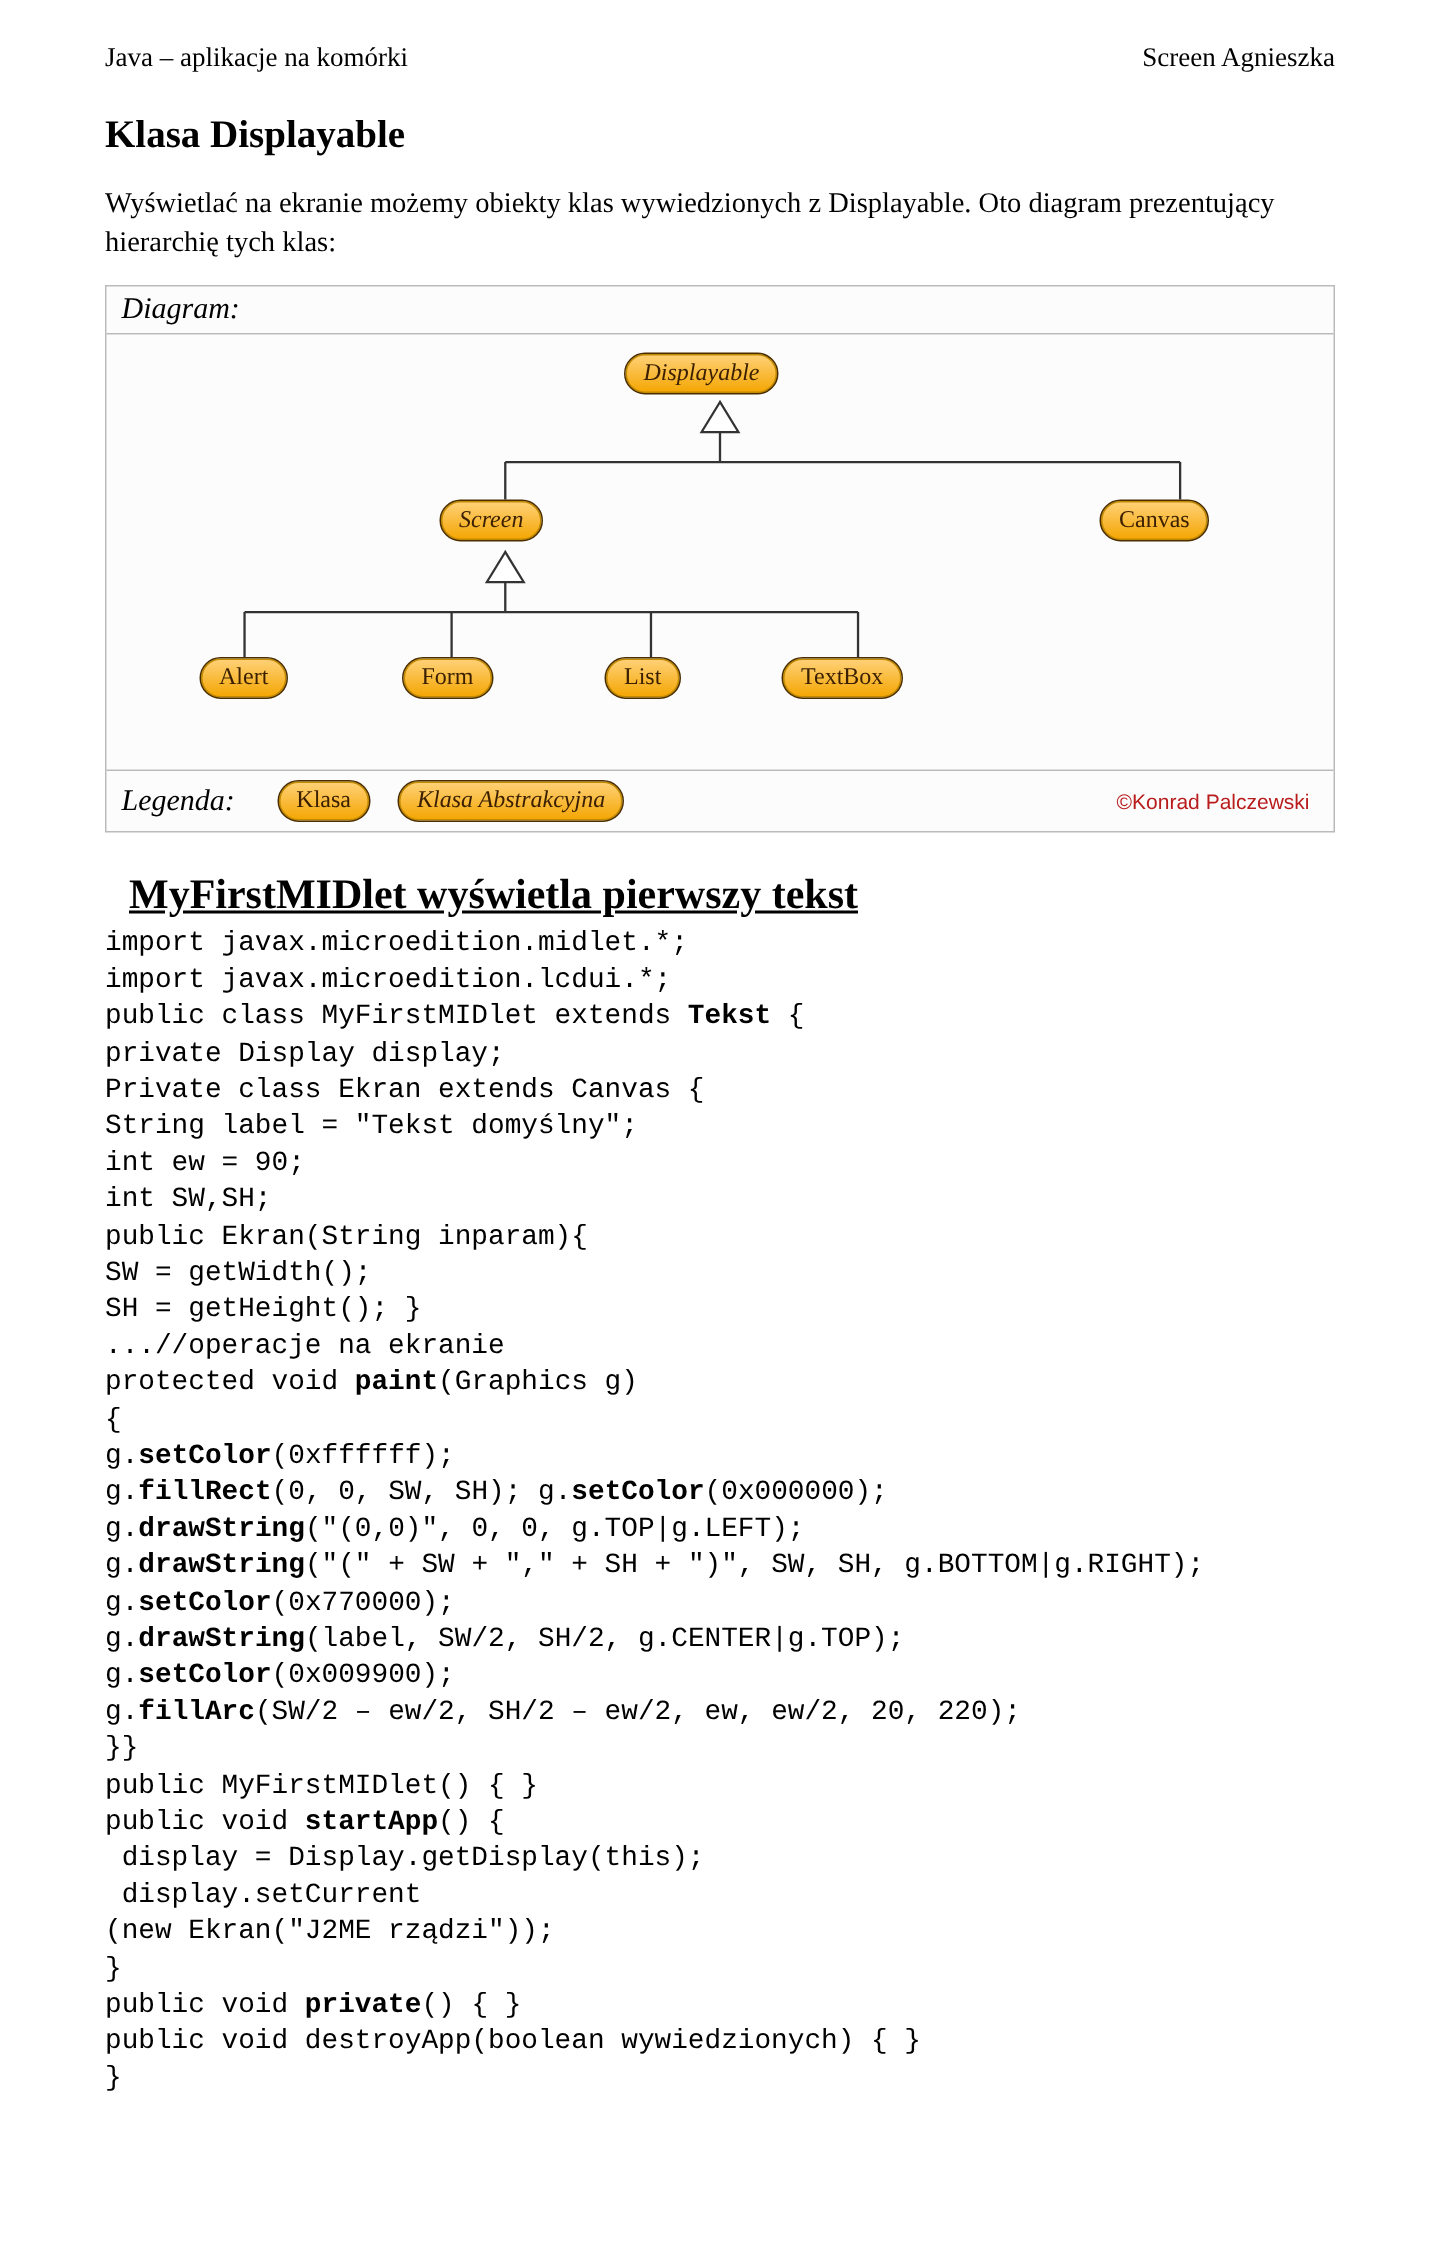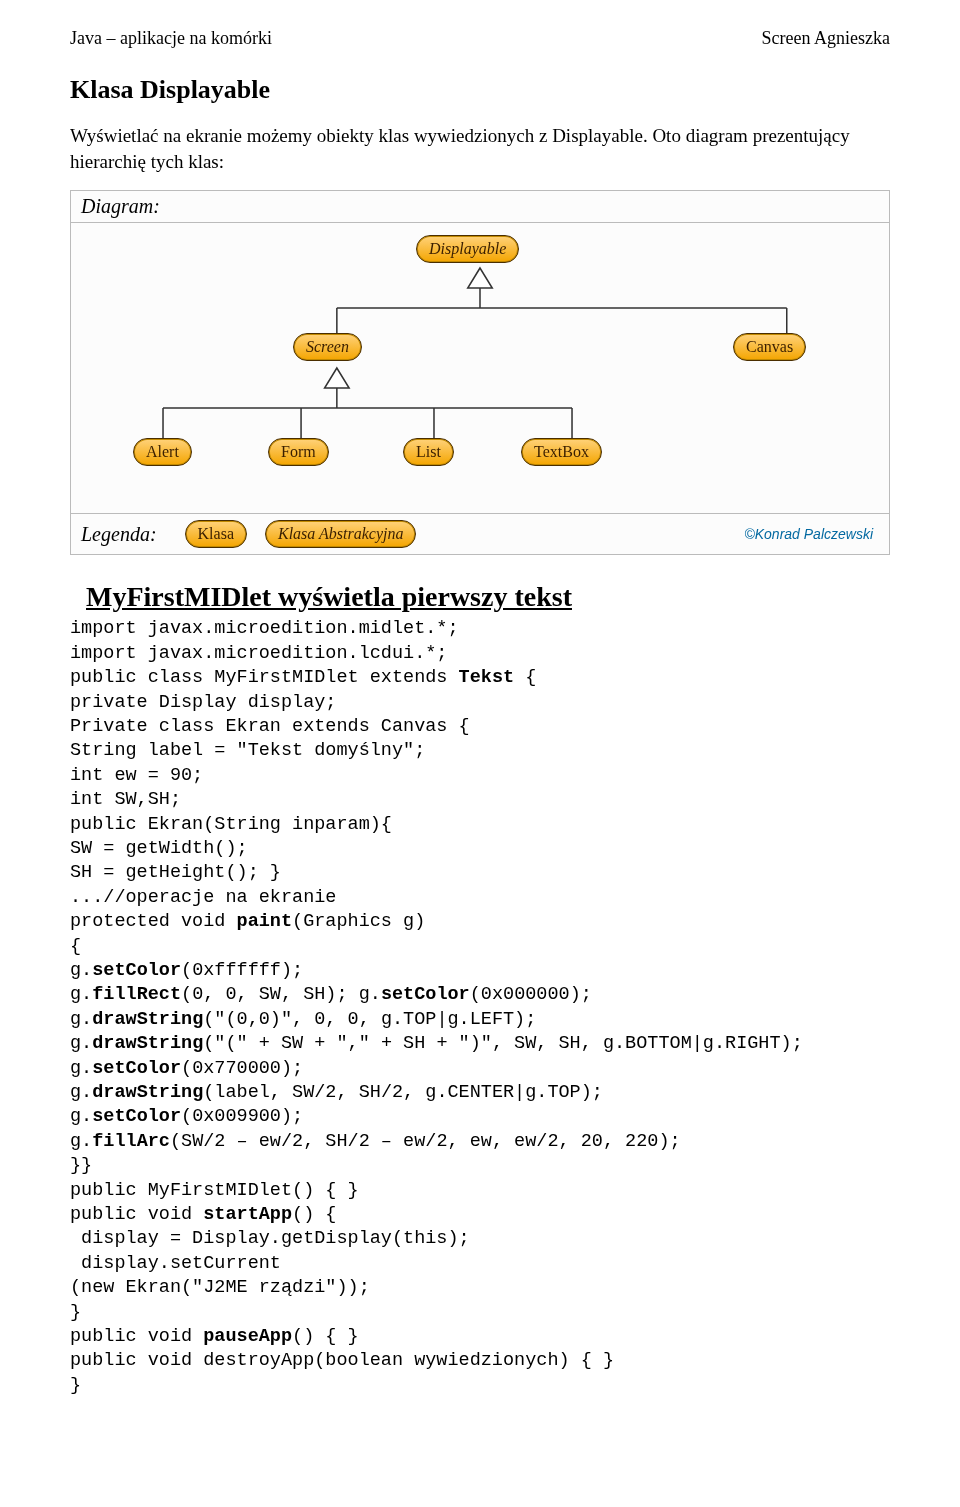--- a/index.html
+++ b/index.html
@@ -7,21 +7,21 @@
   .topbar{display:flex;justify-content:space-between;font-size:18px;margin-bottom:26px;}
   h1{font-size:26px;font-weight:bold;margin:0 0 18px 0;}
   p.intro{margin:0 0 16px 0;line-height:1.35;font-size:19px;}
 
   
   .diagram-frame{border:1px solid #bbb;background:#fcfcfc;padding:0;margin-bottom:20px;}
   .diagram-label{border-bottom:1px solid #bbb;padding:4px 10px;font-family:"Times New Roman",serif;font-size:20px;font-style:italic;}
   .diagram-body{position:relative;height:290px;}
   .legend-row{border-top:1px solid #bbb;display:flex;align-items:center;gap:18px;padding:6px 10px;}
   .legend-title{font-size:20px;font-style:italic;margin-right:10px;}
-  .credit{margin-left:auto;font-family:Arial,sans-serif;font-size:14px;color:#0369a1;padding-right:6px;font-style:italic;}
+  .credit{margin-left:auto;font-family:Arial,sans-serif;font-size:14px;color:#b91c1c;padding-right:6px;}
 
   .node{position:absolute;background:linear-gradient(#ffd27a,#f4a500);border:1.5px solid #4a2e00;border-radius:14px;padding:4px 12px;font-family:Liberation Serif, serif;font-size:16px;text-align:center;white-space:nowrap;color:#3a1f00;box-shadow:0 0 0 1px #c28a00 inset;}
   .node.abstract{font-style:italic;}
   .legend-node{position:static;display:inline-block;}
 
   svg.overlay{position:absolute;left:0;top:0;width:100%;height:100%;pointer-events:none;}
 
   
   h2{font-size:28px;font-weight:bold;margin:26px 0 4px 16px;text-decoration:underline;}
 
@@ -103,15 +103,15 @@
 <span><span>g.</span><span class="b">drawString</span><span>(label, SW/2, SH/2, g.CENTER|g.TOP);</span></span>
 <span><span>g.</span><span class="b">setColor</span><span>(0x009900);</span></span>
 <span><span>g.</span><span class="b">fillArc</span><span>(SW/2 – ew/2, SH/2 – ew/2, ew, ew/2, 20, 220);</span></span>
 <span>}}</span>
 <span>public MyFirstMIDlet() { }</span>
 <span><span>public void </span><span class="b">startApp</span><span>() {</span></span>
 <span> display = Display.getDisplay(this);</span>
 <span> display.setCurrent</span>
 <span>(new Ekran("J2ME rządzi"));</span>
 <span>}</span>
-<span><span>public void </span><span class="b">pauseApp</span><span>() { }</span></span>
+<span><span>public void </span><span class="b">private</span><span>() { }</span></span>
 <span>public void destroyApp(boolean wywiedzionych) { }</span>
 <span>}</span></pre>
 
 </body></html>

